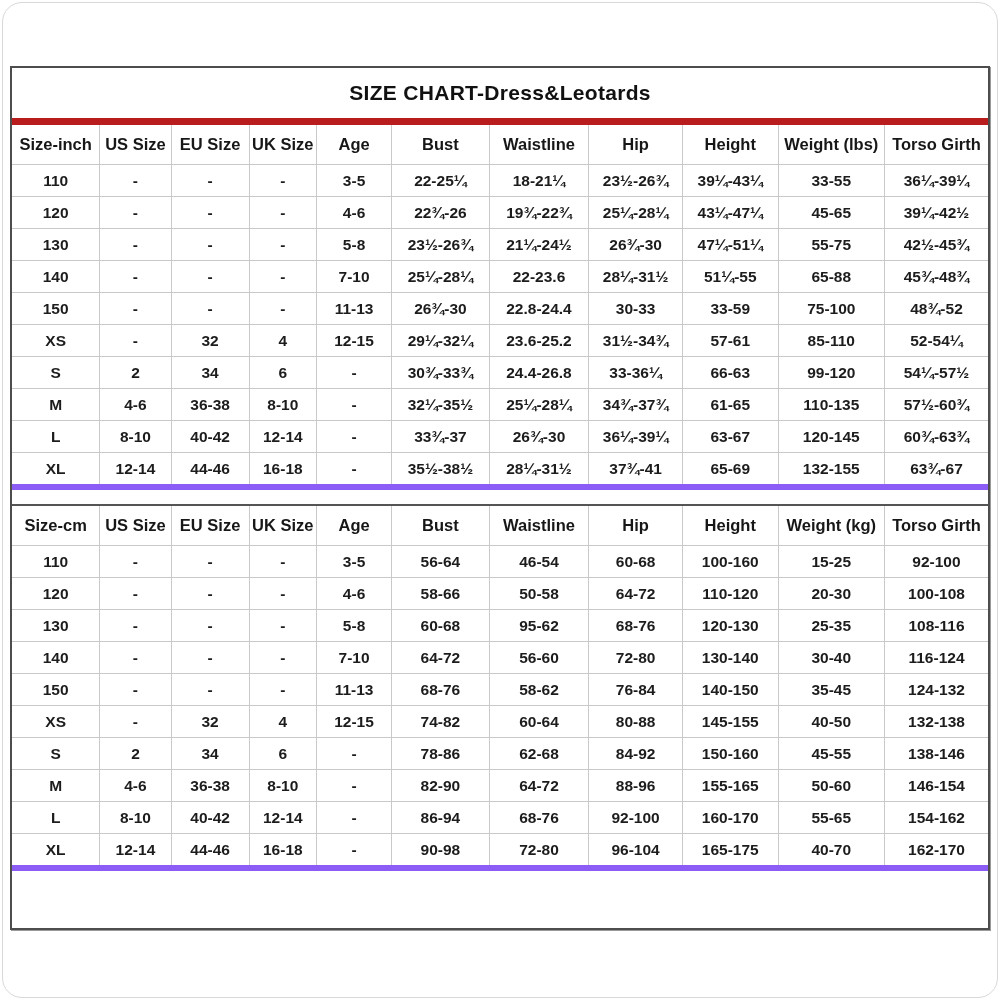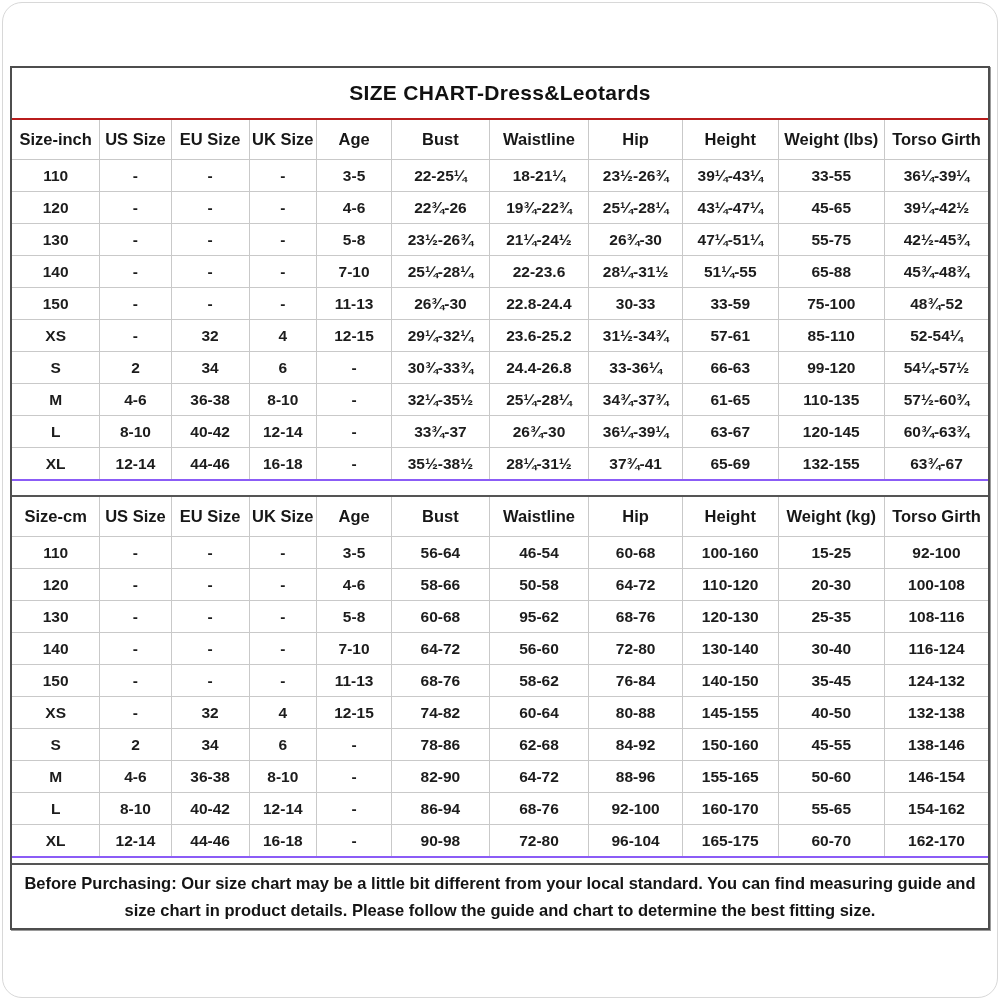--- a/index.html
+++ b/index.html
@@ -14,25 +14,25 @@
   }
   .frame {
     position:absolute; left:10px; top:66px; width:976px; height:860px;
     border:2px solid #4d4d4d; background:#fff;
     box-shadow:1px 1px 0 #9a9a9a;
     display:flex; flex-direction:column;
   }
   .title-bar {
     flex:0 0 50px; display:flex; align-items:center; justify-content:center;
     font-size:21px; font-weight:bold; letter-spacing:.3px; color:#111;
-    border-bottom:2px solid #b91c1c;
+    border-bottom:7px solid #b91c1c;
   }
   table.size-table {
     width:100%; border-collapse:collapse; table-layout:fixed;
-    border-bottom:2px solid #8b5cf6;
+    border-bottom:6px solid #8b5cf6;
   }
   table.size-table th, table.size-table td {
     border:1px solid #c9c9c9; text-align:center; vertical-align:middle;
     font-weight:bold; padding:0; overflow:hidden; white-space:nowrap;
   }
   table.size-table th { height:39px; font-size:16.5px; color:#171717; }
   table.size-table td { height:31px; font-size:15.5px; color:#1c1c1c; }
   table.size-table th:first-child, table.size-table td:first-child { border-left:none; }
   table.size-table th:last-child,  table.size-table td:last-child  { border-right:none; }
   table.size-table thead th { border-top:none; }
@@ -369,22 +369,21 @@
         <tr>
           <td>XL</td>
           <td>12-14</td>
           <td>44-46</td>
           <td>16-18</td>
           <td>-</td>
           <td>90-98</td>
           <td>72-80</td>
           <td>96-104</td>
           <td>165-175</td>
-          <td>60-70</td>
+          <td>40-70</td>
           <td>162-170</td>
         </tr>
       </tbody>
     </table>
 
   <div class="footer-gap"></div>
 
-  <div class="footer-note">Before Purchasing: Our size chart may be a little bit different from your local standard. You can find measuring guide and size chart in product details. Please follow the guide and chart to determine the best fitting size.</div>
 </div>
 
 </body></html>

